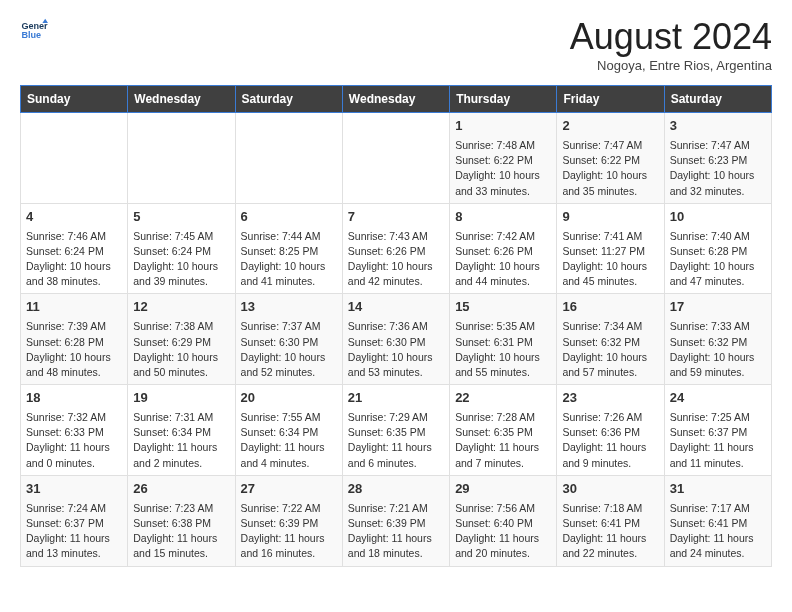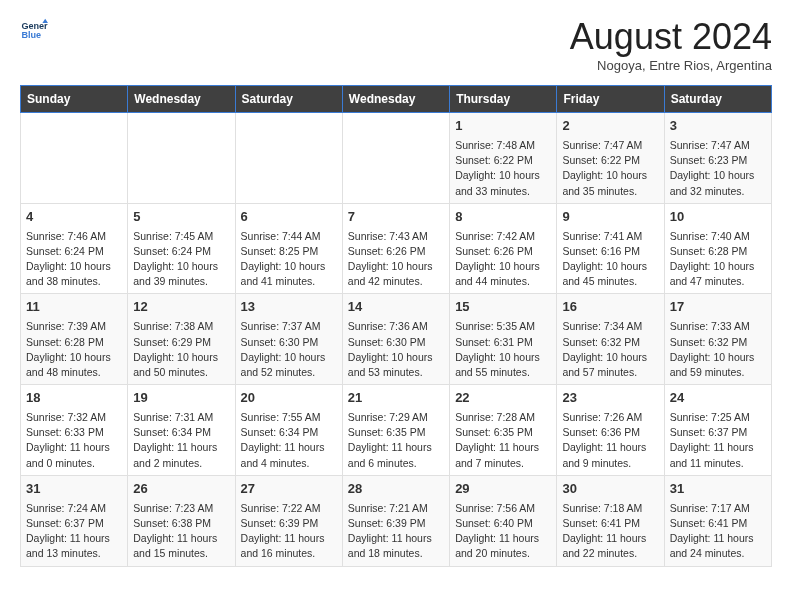--- a/index.html
+++ b/index.html
@@ -170,21 +170,21 @@
         <td>
           <span class="day-number">8</span>
           <div>Sunrise: 7:42 AM</div>
           <div>Sunset: 6:26 PM</div>
           <div>Daylight: 10 hours</div>
           <div>and 44 minutes.</div>
         </td>
         <td>
           <span class="day-number">9</span>
           <div>Sunrise: 7:41 AM</div>
-          <div>Sunset: 6:16 PM</div>
+          <div>Sunset: 11:27 PM</div>
           <div>Daylight: 10 hours</div>
           <div>and 45 minutes.</div>
         </td>
         <td>
           <span class="day-number">10</span>
           <div>Sunrise: 7:40 AM</div>
           <div>Sunset: 6:28 PM</div>
           <div>Daylight: 10 hours</div>
           <div>and 47 minutes.</div>
         </td>

